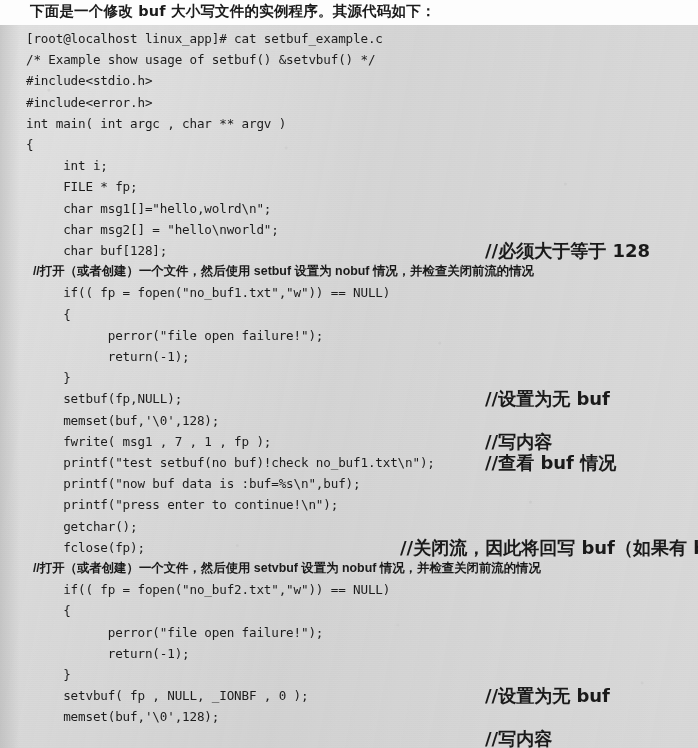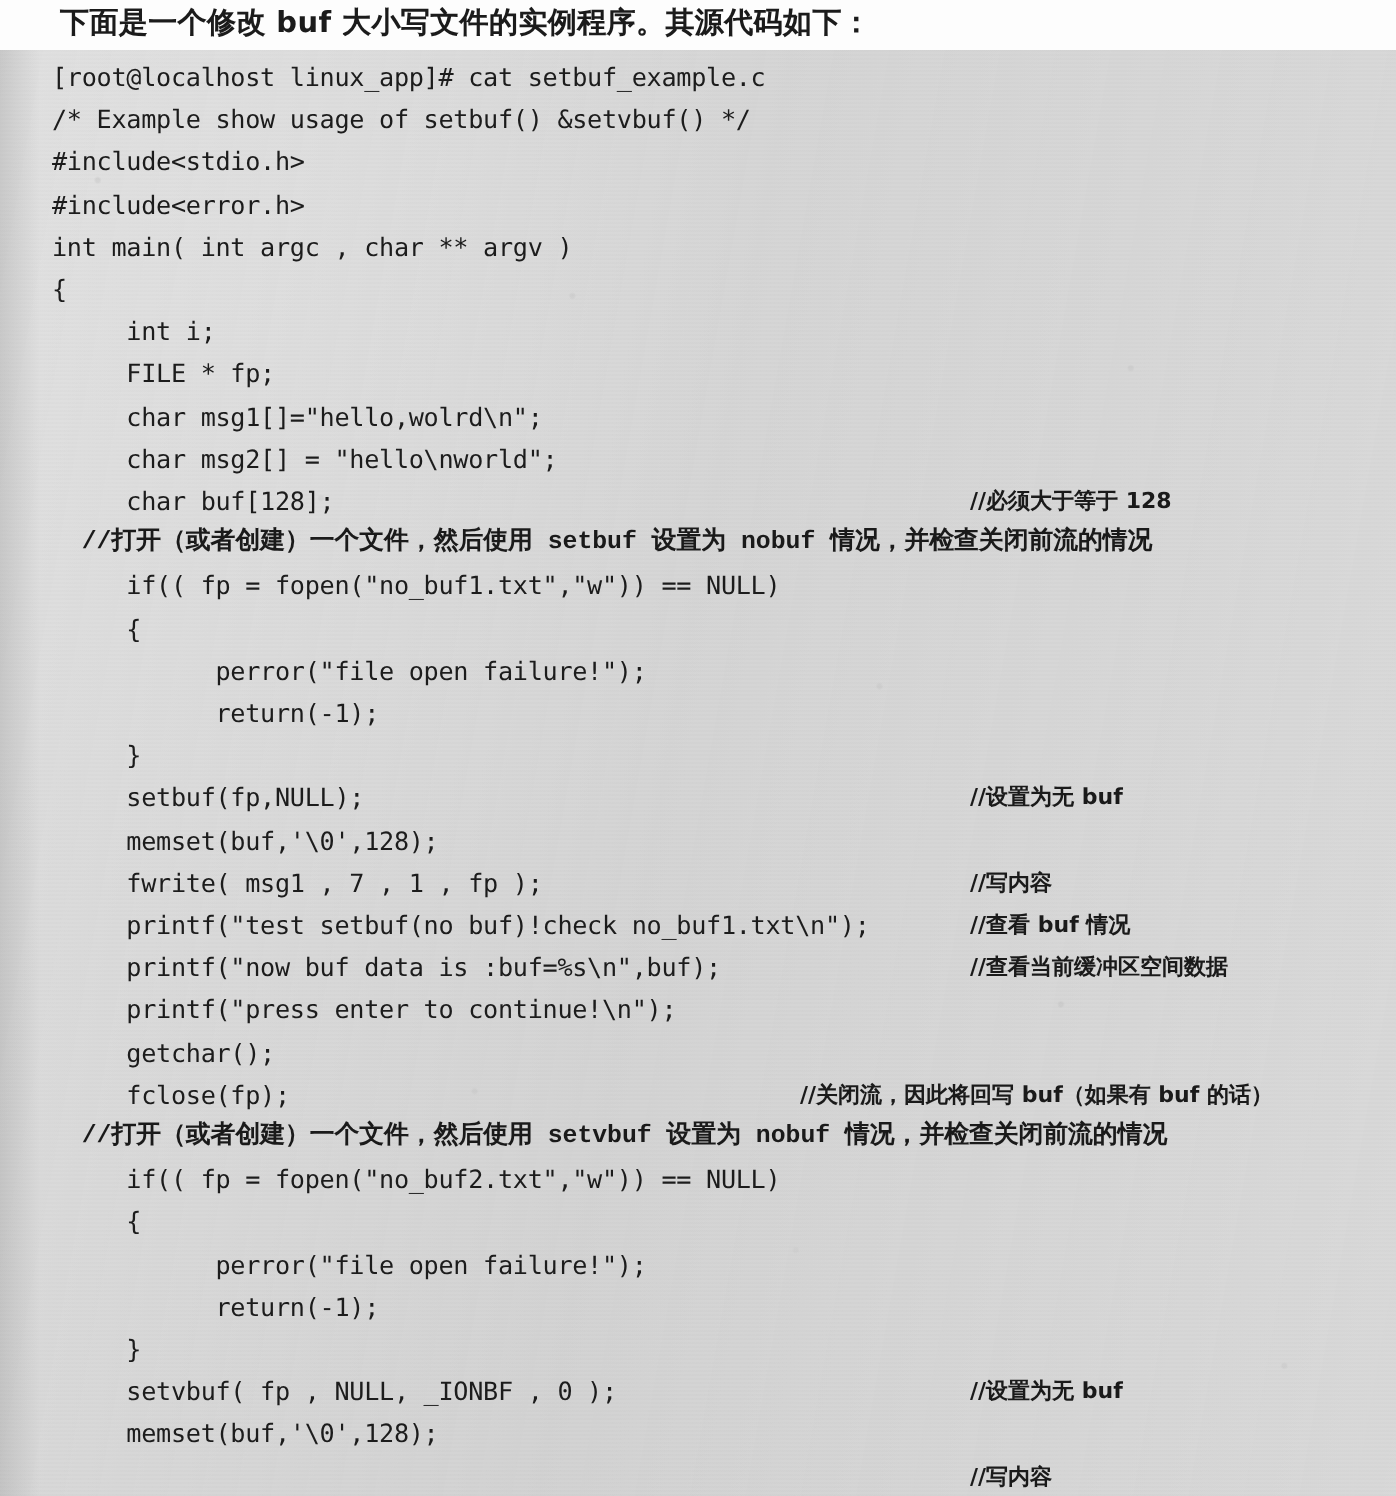--- a/index.html
+++ b/index.html
@@ -93,31 +93,31 @@
     left: 26px;
     top: 0;
     font-family: "DejaVu Sans Mono", "Liberation Mono", monospace;
     font-size: 12.6px;
     color: #1c1c1c;
     white-space: pre;
     letter-spacing: -0.15px;
   }
   
   .cn {
-    font-family: Liberation Mono, monospace;
+    font-family: Liberation Sans, sans-serif;
     font-size: 12.4px;
     font-weight: 700;
     letter-spacing: 0px;
     color: #1a1a1a;
   }
   .col-comment {
     position: absolute;
     top: 0;
     font-family: "DejaVu Sans", "Liberation Sans", sans-serif;
-    font-size: 11px;
+    font-size: 18px;
     font-weight: 700;
     color: #1a1a1a;
     white-space: pre;
   }
 </style>
 </head>
 <body>
 
 <div id="intro-line">
   <div id="intro-text">下面是一个修改 buf 大小写文件的实例程序。其源代码如下：</div>
@@ -141,21 +141,21 @@
       <div class="code-line" style="top: 236.2px; position: absolute; left: 0px; width: 698px;"><span class="col-code cn">  //打开（或者创建）一个文件，然后使用 setbuf 设置为 nobuf 情况，并检查关闭前流的情况</span></div>
       <div class="code-line" style="top: 257.4px; position: absolute; left: 0px; width: 698px;"><span class="col-code">     if(( fp = fopen("no_buf1.txt","w")) == NULL)</span></div>
       <div class="code-line" style="top: 278.6px; position: absolute; left: 0px; width: 698px;"><span class="col-code">     {</span></div>
       <div class="code-line" style="top: 299.8px; position: absolute; left: 0px; width: 698px;"><span class="col-code">           perror("file open failure!");</span></div>
       <div class="code-line" style="top: 321px; position: absolute; left: 0px; width: 698px;"><span class="col-code">           return(-1);</span></div>
       <div class="code-line" style="top: 342.2px; position: absolute; left: 0px; width: 698px;"><span class="col-code">     }</span></div>
       <div class="code-line" style="top: 363.4px; position: absolute; left: 0px; width: 698px;"><span class="col-code">     setbuf(fp,NULL);</span><span class="col-comment" style="left: 485px;">//设置为无 buf</span></div>
       <div class="code-line" style="top: 384.6px; position: absolute; left: 0px; width: 698px;"><span class="col-code">     memset(buf,'\0',128);</span></div>
       <div class="code-line" style="top: 405.8px; position: absolute; left: 0px; width: 698px;"><span class="col-code">     fwrite( msg1 , 7 , 1 , fp );</span><span class="col-comment" style="left: 485px;">//写内容</span></div>
       <div class="code-line" style="top: 427px; position: absolute; left: 0px; width: 698px;"><span class="col-code">     printf("test setbuf(no buf)!check no_buf1.txt\n");</span><span class="col-comment" style="left: 485px;">//查看 buf 情况</span></div>
-      <div class="code-line" style="top: 448.2px; position: absolute; left: 0px; width: 698px;"><span class="col-code">     printf("now buf data is :buf=%s\n",buf);</span><span class="col-comment" style="left: 485px;">//查看当前缓冲区空间数据</span></div>
+      <div class="code-line" style="top: 448.2px; position: absolute; left: 0px; width: 698px;"><span class="col-code">     printf("now buf data is :buf=%s\n",buf);</span></div>
       <div class="code-line" style="top: 469.4px; position: absolute; left: 0px; width: 698px;"><span class="col-code">     printf("press enter to continue!\n");</span></div>
       <div class="code-line" style="top: 490.6px; position: absolute; left: 0px; width: 606px;"><span class="col-code">     getchar();</span></div>
       <div class="code-line" style="top: 511.8px; position: absolute; left: 0px; width: 698px;"><span class="col-code">     fclose(fp);</span><span class="col-comment" style="left: 400px;">//关闭流，因此将回写 buf（如果有 buf 的话）</span></div>
       <div class="code-line" style="top: 533px; position: absolute; left: 0px; width: 698px;"><span class="col-code cn">  //打开（或者创建）一个文件，然后使用 setvbuf 设置为 nobuf 情况，并检查关闭前流的情况</span></div>
       <div class="code-line" style="top: 554.2px; position: absolute; left: 0px; width: 698px;"><span class="col-code">     if(( fp = fopen("no_buf2.txt","w")) == NULL)</span></div>
       <div class="code-line" style="top: 575.4px; position: absolute; left: 0px; width: 698px;"><span class="col-code">     {</span></div>
       <div class="code-line" style="top: 596.6px; position: absolute; left: 0px; width: 698px;"><span class="col-code">           perror("file open failure!");</span></div>
       <div class="code-line" style="top: 617.8px; position: absolute; left: 0px; width: 698px;"><span class="col-code">           return(-1);</span></div>
       <div class="code-line" style="top: 639px; position: absolute; left: 0px; width: 698px;"><span class="col-code">     }</span></div>
       <div class="code-line" style="top: 660.2px; position: absolute; left: 0px; width: 698px;"><span class="col-code">     setvbuf( fp , NULL, _IONBF , 0 );</span><span class="col-comment" style="left: 485px;">//设置为无 buf</span></div>

